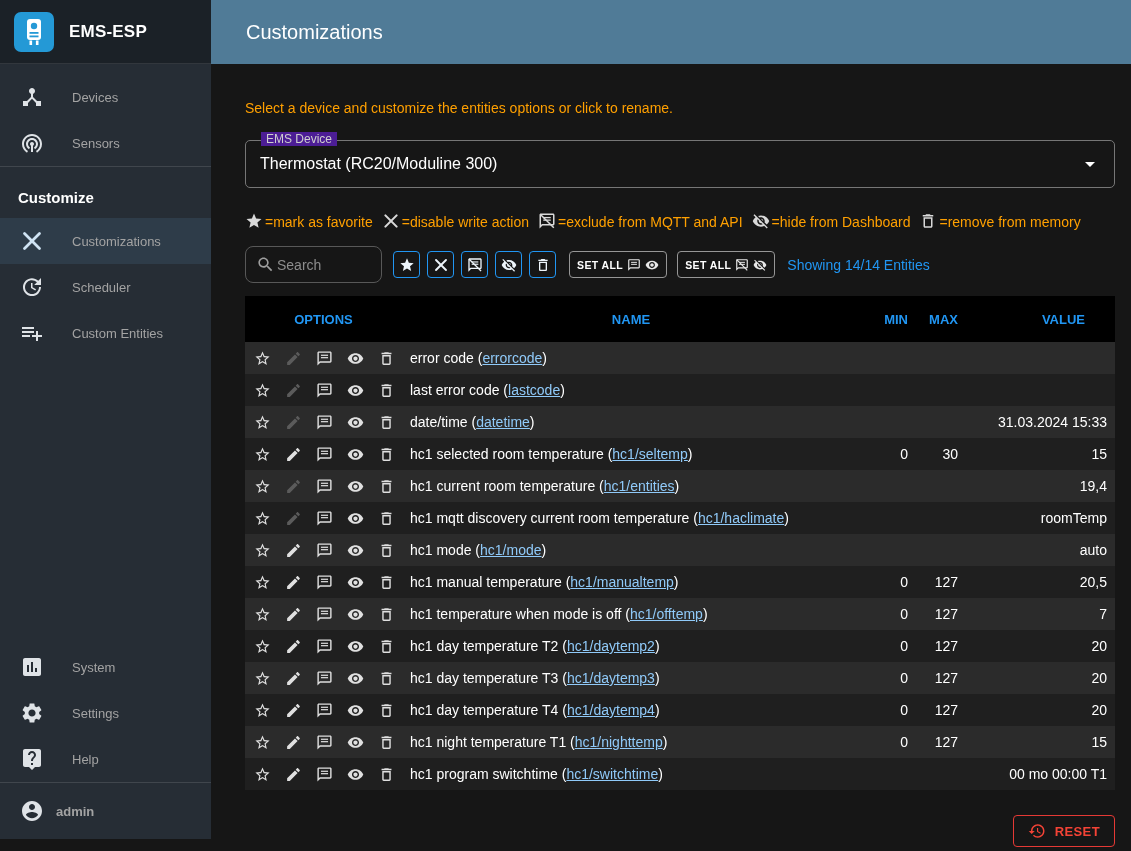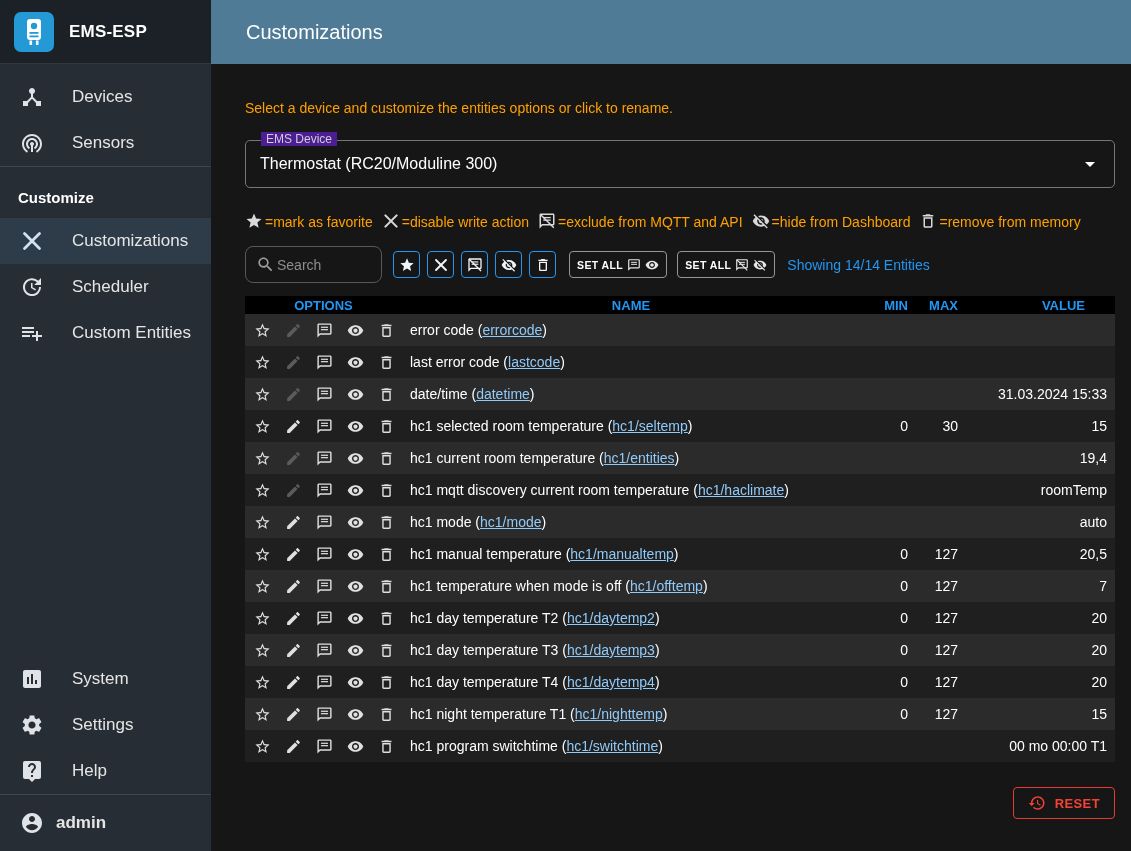--- a/index.html
+++ b/index.html
@@ -1,28 +1,28 @@
 <!DOCTYPE html>
 <html><head>
 <meta charset="utf-8">
 <style>
   html,body{margin:0;padding:0;background:#000;}
   #app{position:relative;width:1131px;height:851px;background:#161616;font-family:"Liberation Sans",sans-serif;overflow:hidden;}
 
   
-  .sidebar{position:absolute;left:0;top:0;bottom:0;width:211px;background:#262d35;display:flex;flex-direction:column;z-index:5;}
+  .sidebar{position:absolute;left:0;top:0;bottom:12px;width:211px;background:#262d35;display:flex;flex-direction:column;z-index:5;}
   .side-header{height:64px;min-height:64px;background:#1b2127;display:flex;align-items:center;gap:15px;padding:0 14px;border-bottom:1px solid rgba(255,255,255,.1);box-sizing:border-box;}
   .logo{width:40px;height:40px;display:block;}
   .app-name{color:#fff;font-size:17px;font-weight:700;letter-spacing:.2px;}
   .nav{padding-top:10px;}
   .nav-item{height:46px;display:flex;align-items:center;gap:28px;padding:0 16px 0 20px;cursor:pointer;}
   .nav-item.selected{background:#2e3c49;}
   .nav-item.selected .nav-icn{color:#cfe3f3;}
   .nav-icn{width:24px;height:24px;color:#dfe3e7;display:inline-flex;flex:0 0 auto;}
-  .nav-label{font-size:17px;color:#e5e5e5;text-align:center;}
+  .nav-label{font-size:13px;color:#a3a3a3;text-align:center;}
   .divider{height:1px;background:rgba(255,255,255,.12);}
   .subheader{padding:22px 8px 12px 18px;font-size:15px;font-weight:700;color:#fff;}
   .nav-bottom{margin-top:auto;}
   .user-row{display:flex;align-items:center;gap:12px;padding:0 16px 0 20px;height:56px;border-top:1px solid rgba(255,255,255,.12);cursor:pointer;}
   .user-label{font-weight:700;}
 
   
   .appbar{position:absolute;left:211px;right:0;top:0;height:64px;background:#507b97;display:flex;align-items:center;padding-left:35px;box-sizing:border-box;box-shadow:0 1px 5px rgba(0,0,0,.5);}
   .appbar-title{color:#fff;font-size:20px;}
 
@@ -47,21 +47,21 @@
   .filters{display:flex;gap:7px;margin-right:13px;}
   .fbtn{width:27px;height:27px;border:1px solid #2196f3;border-radius:4px;background:transparent;display:flex;align-items:center;justify-content:center;color:#eef5fb;cursor:pointer;padding:0;}
   .fbtn .bicn{width:16px;height:16px;}
   .bicn{display:inline-flex;flex:0 0 auto;}
   .setall{height:27px;border:1px solid #969696;border-radius:4px;background:transparent;display:flex;align-items:center;gap:4px;padding:0 7px;margin-right:10px;color:#fff;cursor:pointer;}
   .setall-label{font-size:10.5px;font-weight:700;letter-spacing:.4px;color:#fff;}
   .setall .bicn{width:14px;height:14px;color:#e8e8e8;}
   .showing{color:#2196f3;font-size:14px;margin-left:2px;}
 
   .etable{width:100%;border-collapse:collapse;}
-  .etable th{background:#000;color:#2196f3;font-size:13px;font-weight:700;height:18px;padding:0;}
+  .etable th{background:#000;color:#2196f3;font-size:13px;font-weight:700;height:46px;padding:0;}
   th.h-options{width:155px;text-align:center;}
   th.h-name{text-align:center;}
   th.h-min{width:48px;text-align:right;}
   th.h-max{width:50px;text-align:right;}
   th.h-value{width:127px;text-align:right;padding-right:30px;}
   .etable td{height:32px;padding:0;color:#fff;font-size:14px;}
   tr.r-odd{background:#2b2b2b;}
   tr.r-even{background:#1f1f1f;}
   .opts{display:flex;align-items:center;padding-left:2px;}
   .ricon{width:31px;height:32px;display:flex;align-items:center;justify-content:center;color:#e0e0e0;cursor:pointer;}

